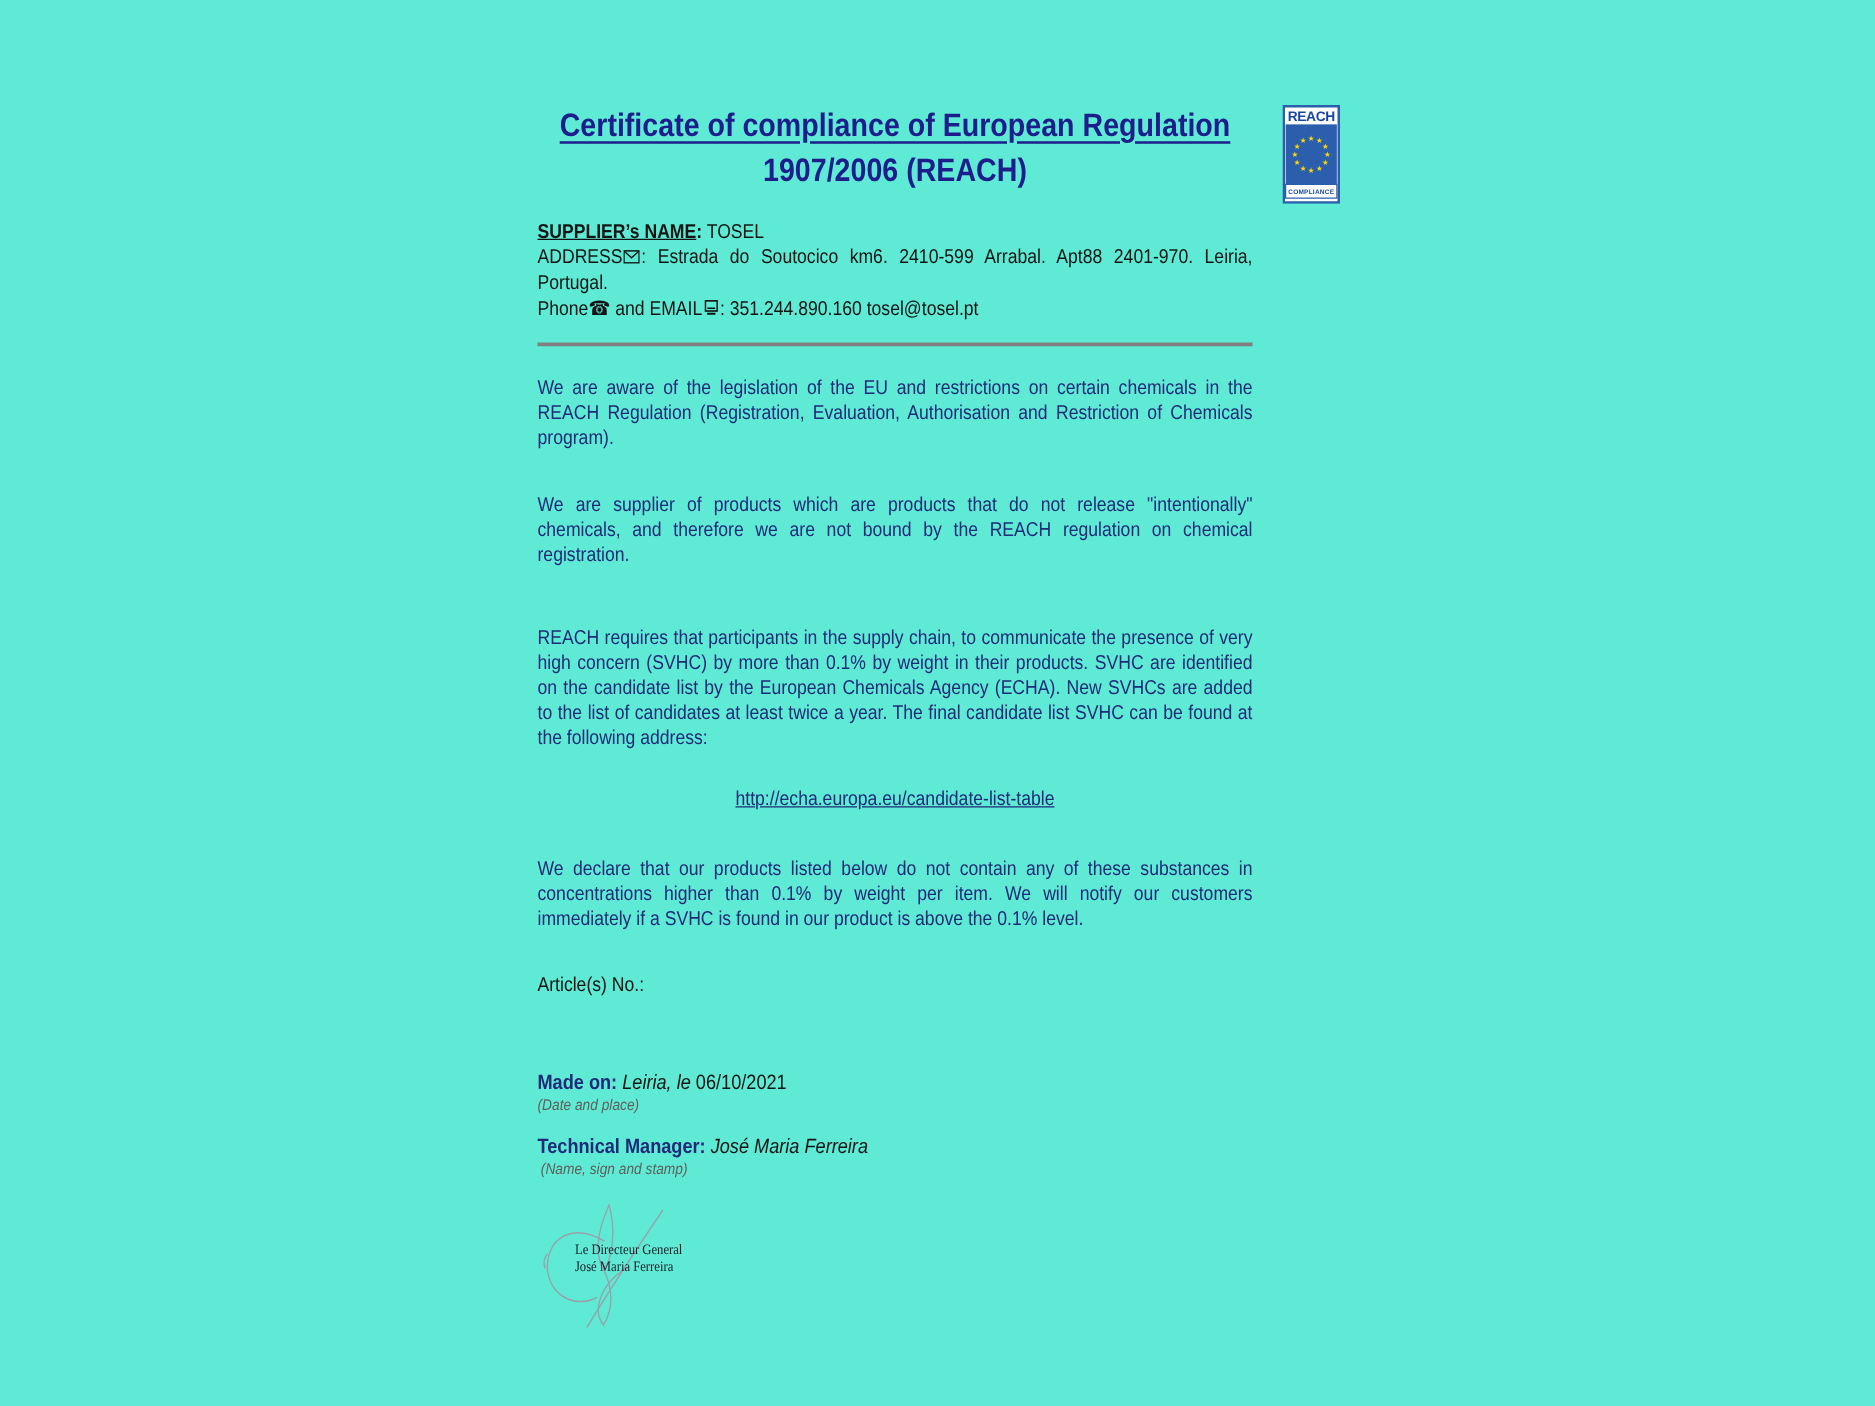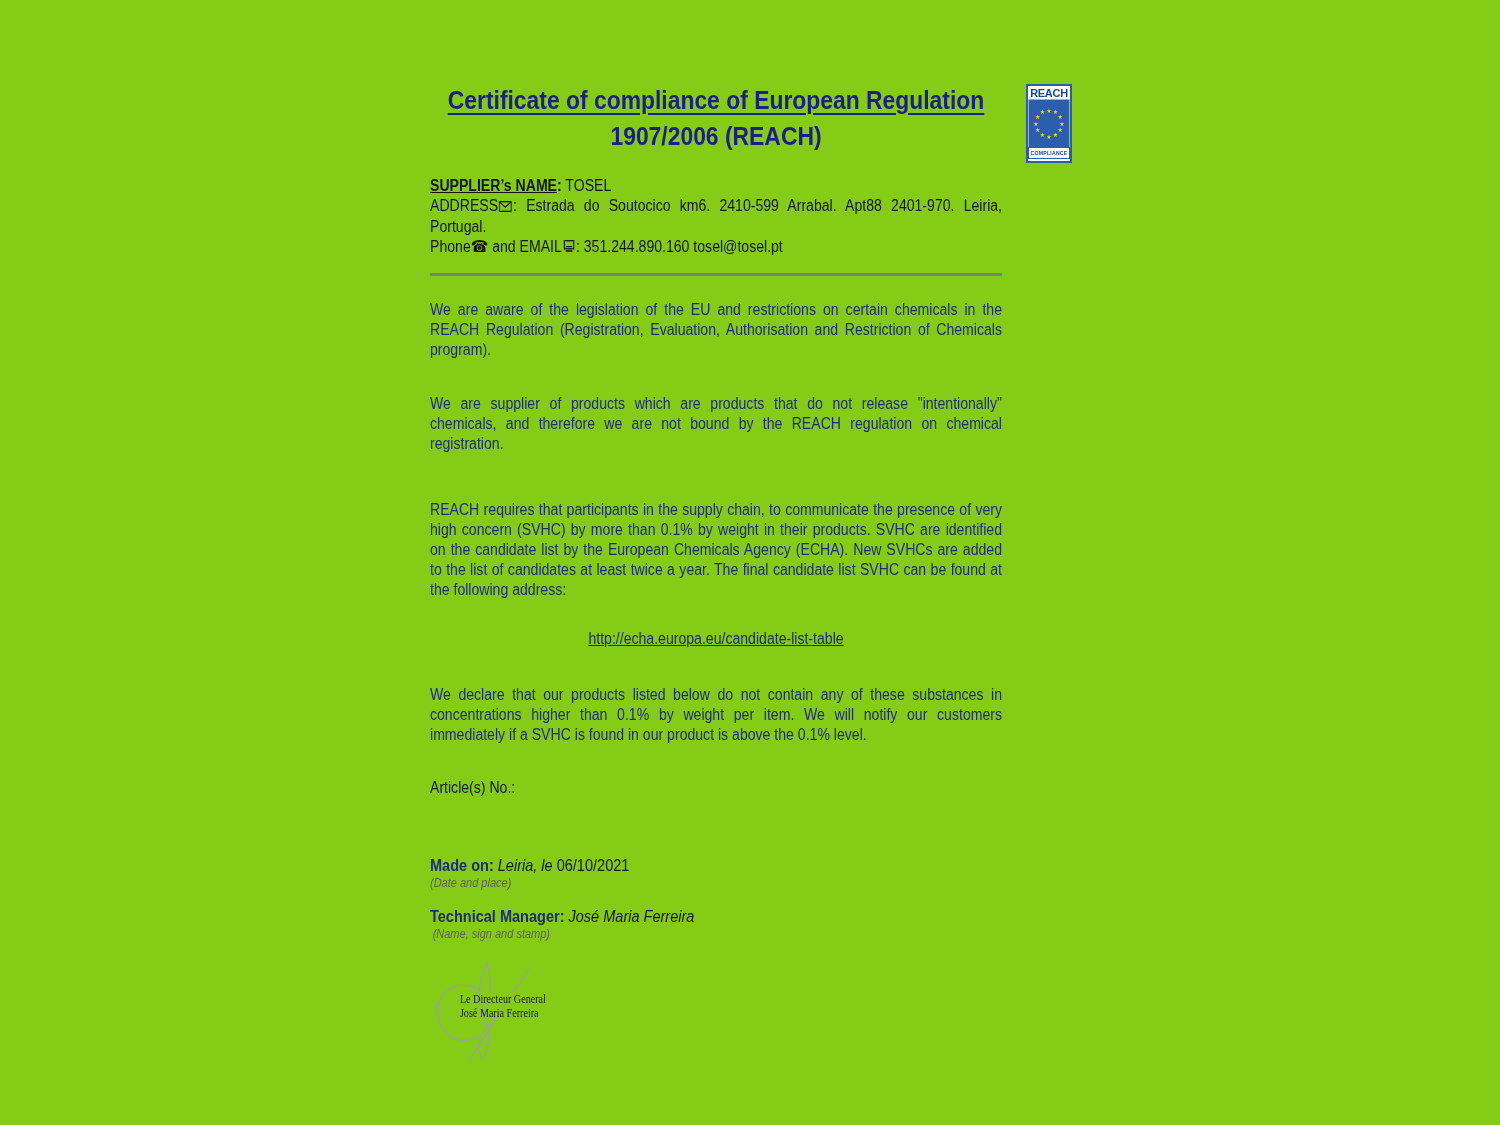--- a/index.html
+++ b/index.html
@@ -1,17 +1,17 @@
 <!DOCTYPE html>
 <html><head>
 <meta charset="utf-8">
 <style>
   html,body{margin:0;padding:0;background:#e8e8e8;}
   .page{
-    position:relative;width:1500px;height:1125px;background:#84cc16;overflow:hidden;
+    position:relative;width:1500px;height:1125px;background:#5eead4;overflow:hidden;
     font-family:"Liberation Sans",sans-serif;
   }
   .doc{
     position:absolute;left:430px;top:84px;width:650px;
     transform:scaleX(0.88);transform-origin:0 0;
   }
   
   .title{text-align:center;color:#1d1d8c;font-weight:bold;font-size:26px;line-height:32px;white-space:nowrap;}
   .title .u1{text-decoration:underline;text-underline-offset:4px;}
   .title .t2{margin-top:4px;}

